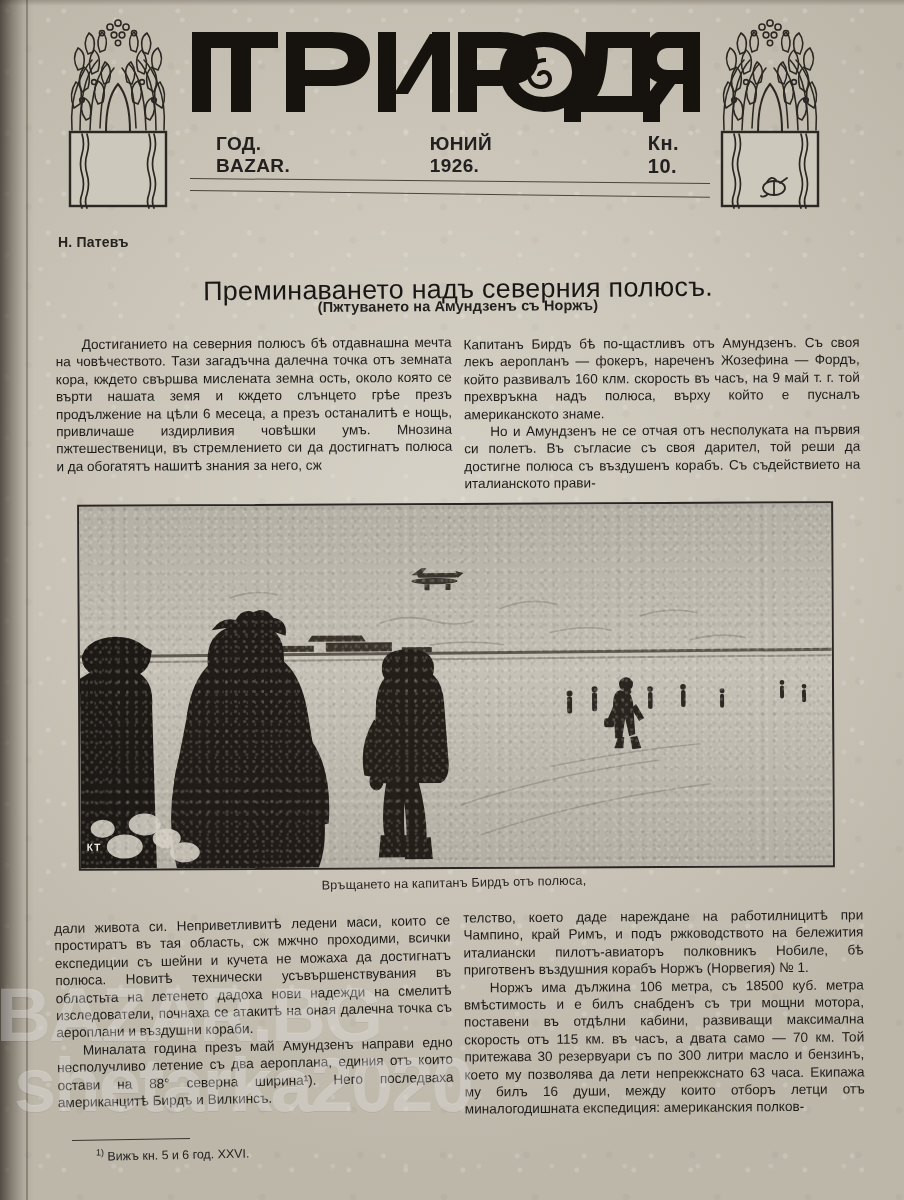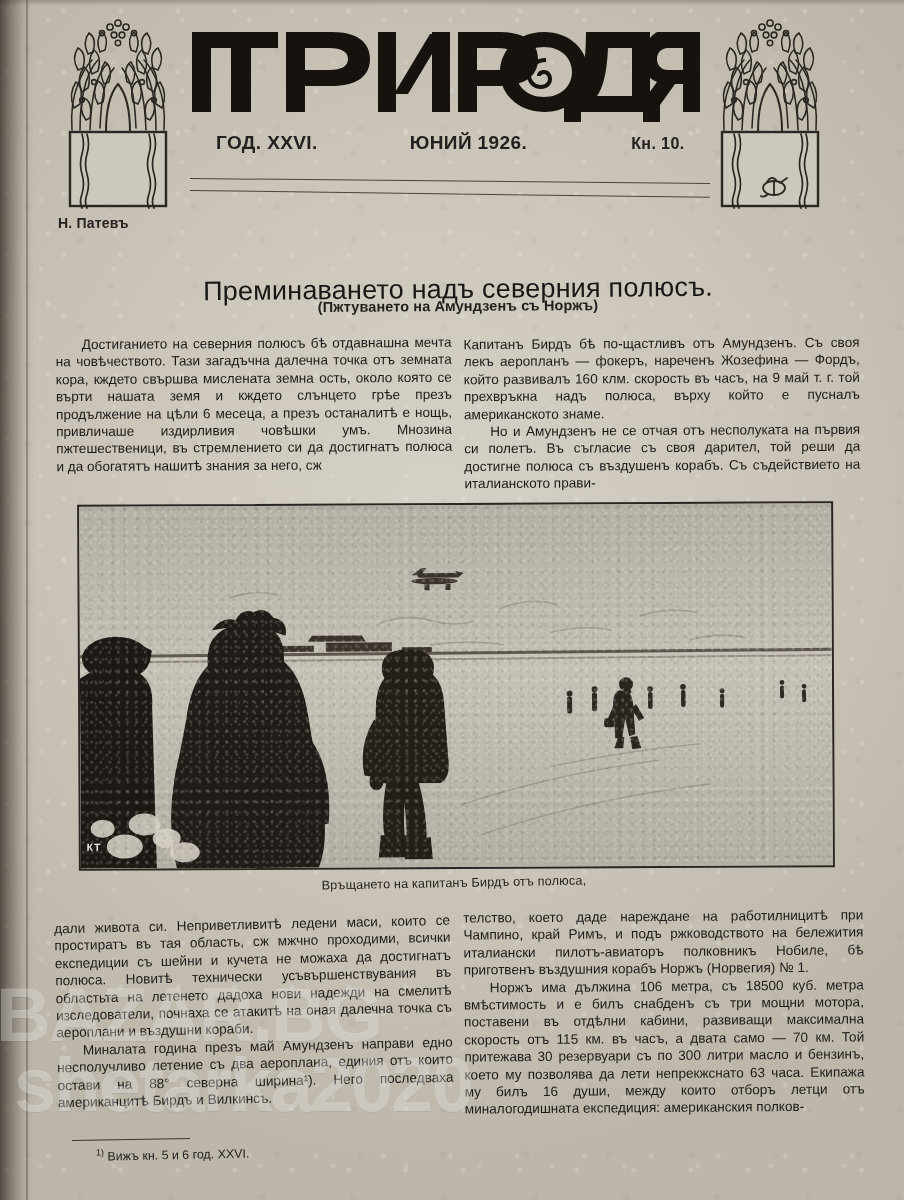--- a/index.html
+++ b/index.html
@@ -94,38 +94,38 @@
     display: flex;
     align-items: baseline;
     font-family: "Liberation Sans", "DejaVu Sans", sans-serif;
     font-weight: bold;
     letter-spacing: .4px;
     color: #232020;
   }
   .issue-year  { font-size: 19px; margin-left: 30px; }
   .issue-month { font-size: 19px; margin-left: 92px; }
   .issue-no    { font-size: 19px; margin-left: 104px; }
-  .issue-line .sm { font-size: 16px; }
+  .issue-line .sm { font-size: 20px; }
 
   .rule-a, .rule-b {
     position: absolute;
     left: 190px;
     width: 520px;
     height: 1px;
     background: #4a443c;
     transform-origin: left center;
   }
   .rule-a { top: 178px; transform: rotate(0.55deg); }
   .rule-b { top: 190px; transform: rotate(0.75deg); }
 
   
   .byline {
     position: absolute;
     left: 58px;
-    top: 215px;
+    top: 234px;
     font-family: "Liberation Sans", "DejaVu Sans", sans-serif;
     font-size: 14px;
     font-weight: bold;
     letter-spacing: .2px;
     color: #26221f;
   }
   .article-title {
     position: absolute;
     left: 58px;
     top: 256px;
@@ -375,21 +375,21 @@
           <path d="M404 16 h60 v64 h10 v26 h-17 v-10 h-62 v10 h-17 v-26 h10 c8 -12 12 -34 12 -64 z
                    M422 32 c-1 24 -5 40 -11 48 h35 v-48 z"></path>
 
           <path d="M472 16 h42 v80 h-17 v-28 h-8 l-20 28 h-20 l22 -30 c-10 -4 -15 -12 -15 -22
                    0 -16 12 -28 16 -28 z M497 32 h-15 c-7 0 -11 5 -11 11 0 6 4 11 11 11 h15 z"></path>
         </g>
       </svg>
     </div>
 
     <div class="issue-line">
-      <span class="issue-year">ГОД. XXVI.</span>
+      <span class="issue-year">ГОД. BAZAR.</span>
       <span class="issue-month">ЮНИЙ 1926.</span>
       <span class="issue-no sm">Кн. 10.</span>
     </div>
 
     <div class="rule-a"></div>
     <div class="rule-b"></div>
 
     <div class="ornament right">
       <svg viewBox="0 0 104 200" xmlns="http://www.w3.org/2000/svg">
         <g fill="none" stroke="#2b2722" stroke-width="1.7" stroke-linecap="round">

